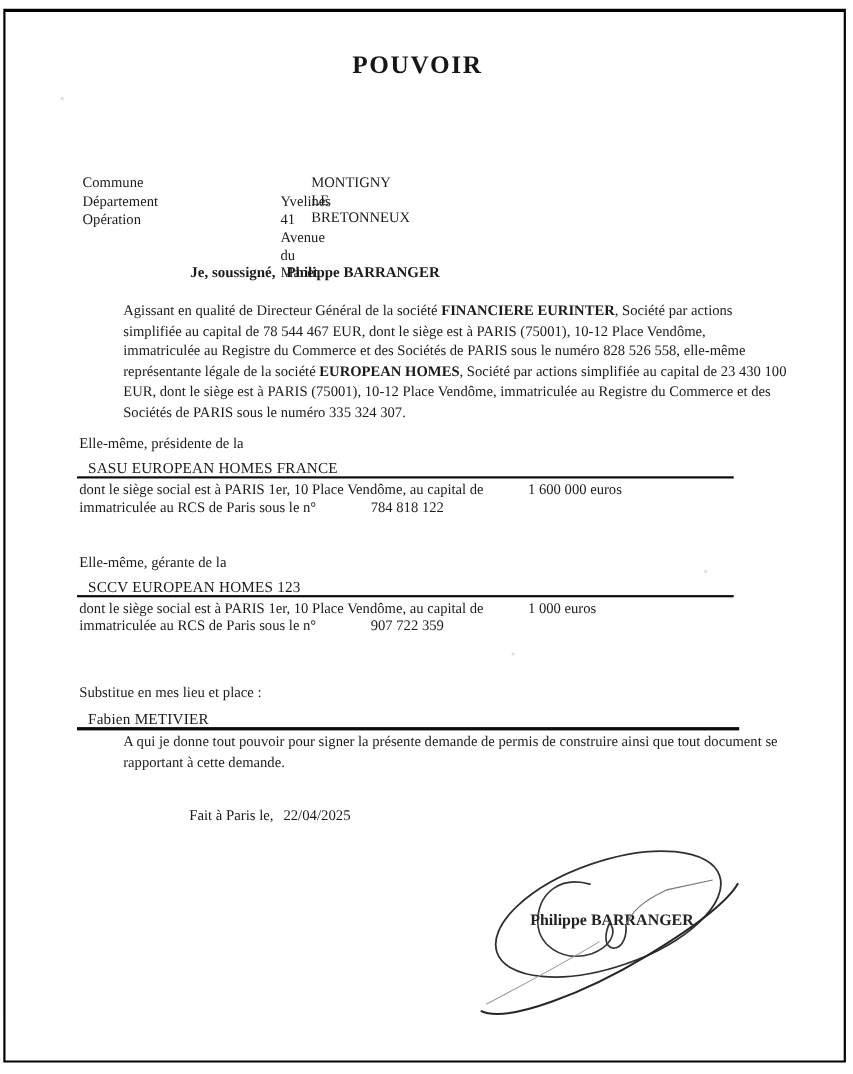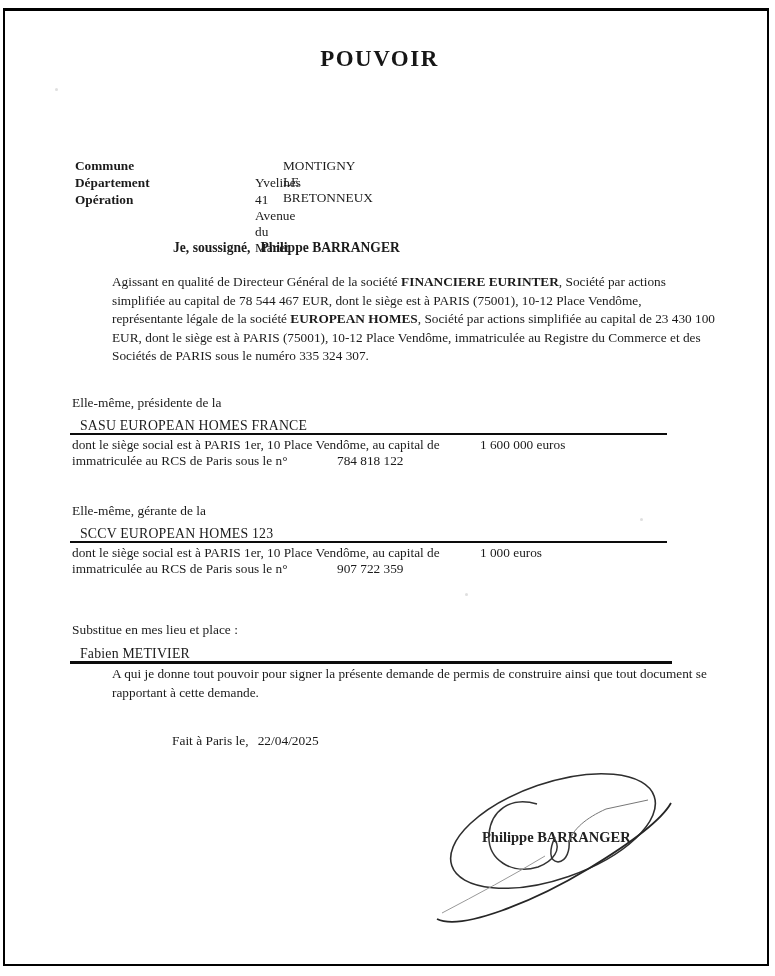--- a/index.html
+++ b/index.html
@@ -10,21 +10,21 @@
   .page-border{
     position:absolute;left:3px;top:8px;width:766px;height:958px;
     border:2px solid #000;border-top-width:3px;box-sizing:border-box;
     pointer-events:none;
   }
   .abs{position:absolute;}
   .doc-title{
     width:775px;text-align:center;top:46px;left:-8px;
     font-size:23px;font-weight:bold;letter-spacing:1.5px;color:#161616;
   }
-  .meta-label{font-weight:bold;font-size:13.3px;}
+  .meta-label{font-weight:normal;font-size:13.3px;}
   .meta-value{font-size:13.3px;}
   .declarant{font-weight:bold;font-size:13.6px;}
   .declarant .gap{display:inline-block;width:10px;}
   .bodytext{font-size:13.3px;line-height:18.5px;margin-left:40px;}
   .bodytext div{white-space:nowrap;}
   .intro-line{font-size:13.4px;}
   .company-heading{font-weight:normal;font-size:13.8px;letter-spacing:.2px;}
   .rule{background:#0c0c0c;height:2px;}
   .detail{font-size:13.3px;white-space:nowrap;}
   .closing{font-size:13.4px;}
@@ -52,20 +52,21 @@
   <div class="abs meta-value" style="left:255px;top:192px;">41 Avenue du Manet</div>
 </div>
 
 <div class="abs declarant" style="left:173px;top:240px;">
   <span>Je, soussigné,</span><span class="gap"></span><span>Philippe BARRANGER</span>
 </div>
 
 <div class="abs bodytext" style="left:72px;top:273px;">
     <div><span>Agissant en qualité de Directeur Général de la société </span><b>FINANCIERE EURINTER</b><span>, Société par actions</span></div>
     <div><span>simplifiée au capital de 78 544 467 EUR, dont le siège est à PARIS (75001), 10-12 Place Vendôme,</span></div>
+    <div><span>immatriculée au Registre du Commerce et des Sociétés de PARIS sous le numéro 828 526 558, elle-même</span></div>
     <div><span>représentante légale de la société </span><b>EUROPEAN HOMES</b><span>, Société par actions simplifiée au capital de 23 430 100</span></div>
     <div><span>EUR, dont le siège est à PARIS (75001), 10-12 Place Vendôme, immatriculée au Registre du Commerce et des</span></div>
     <div><span>Sociétés de PARIS sous le numéro 335 324 307.</span></div>
   </div>
 
 <div class="abs intro-line" style="left:72px;top:395px;">Elle-même, présidente de la</div>
 <div class="abs company-heading" style="left:80px;top:418px;">SASU EUROPEAN HOMES FRANCE</div>
 <div class="abs rule" style="left:70px;top:433px;width:597px;"></div>
 <div class="abs detail" style="left:72px;top:437px;">
   <span>dont le siège social est à PARIS 1er, 10 Place Vendôme, au capital de</span>

